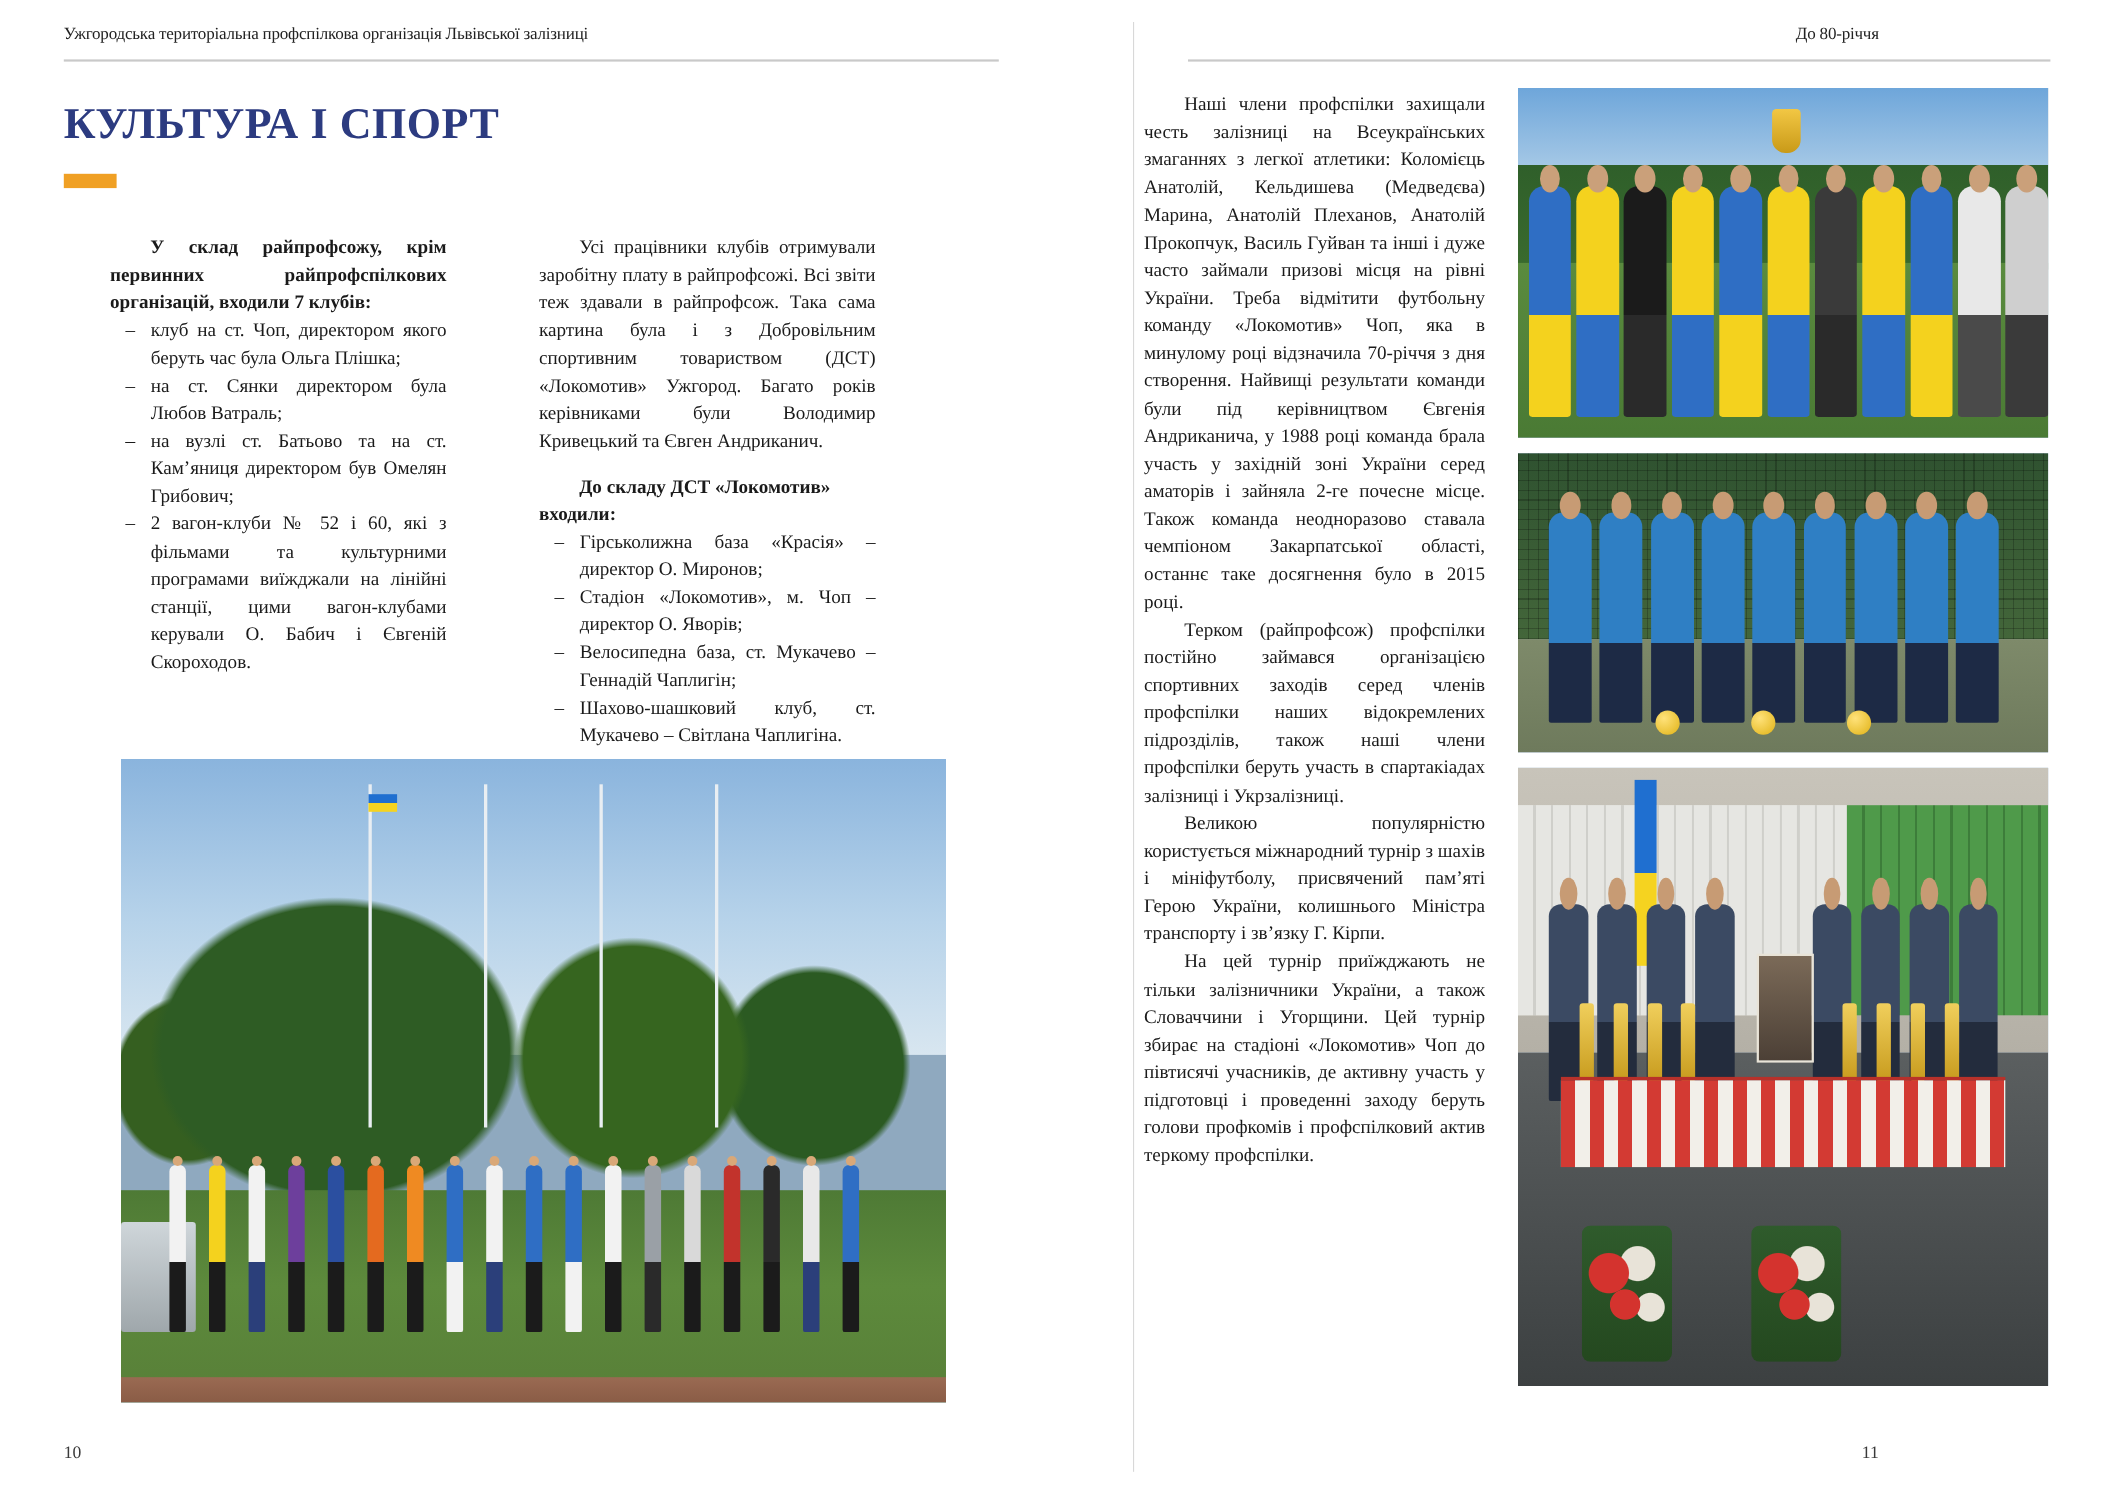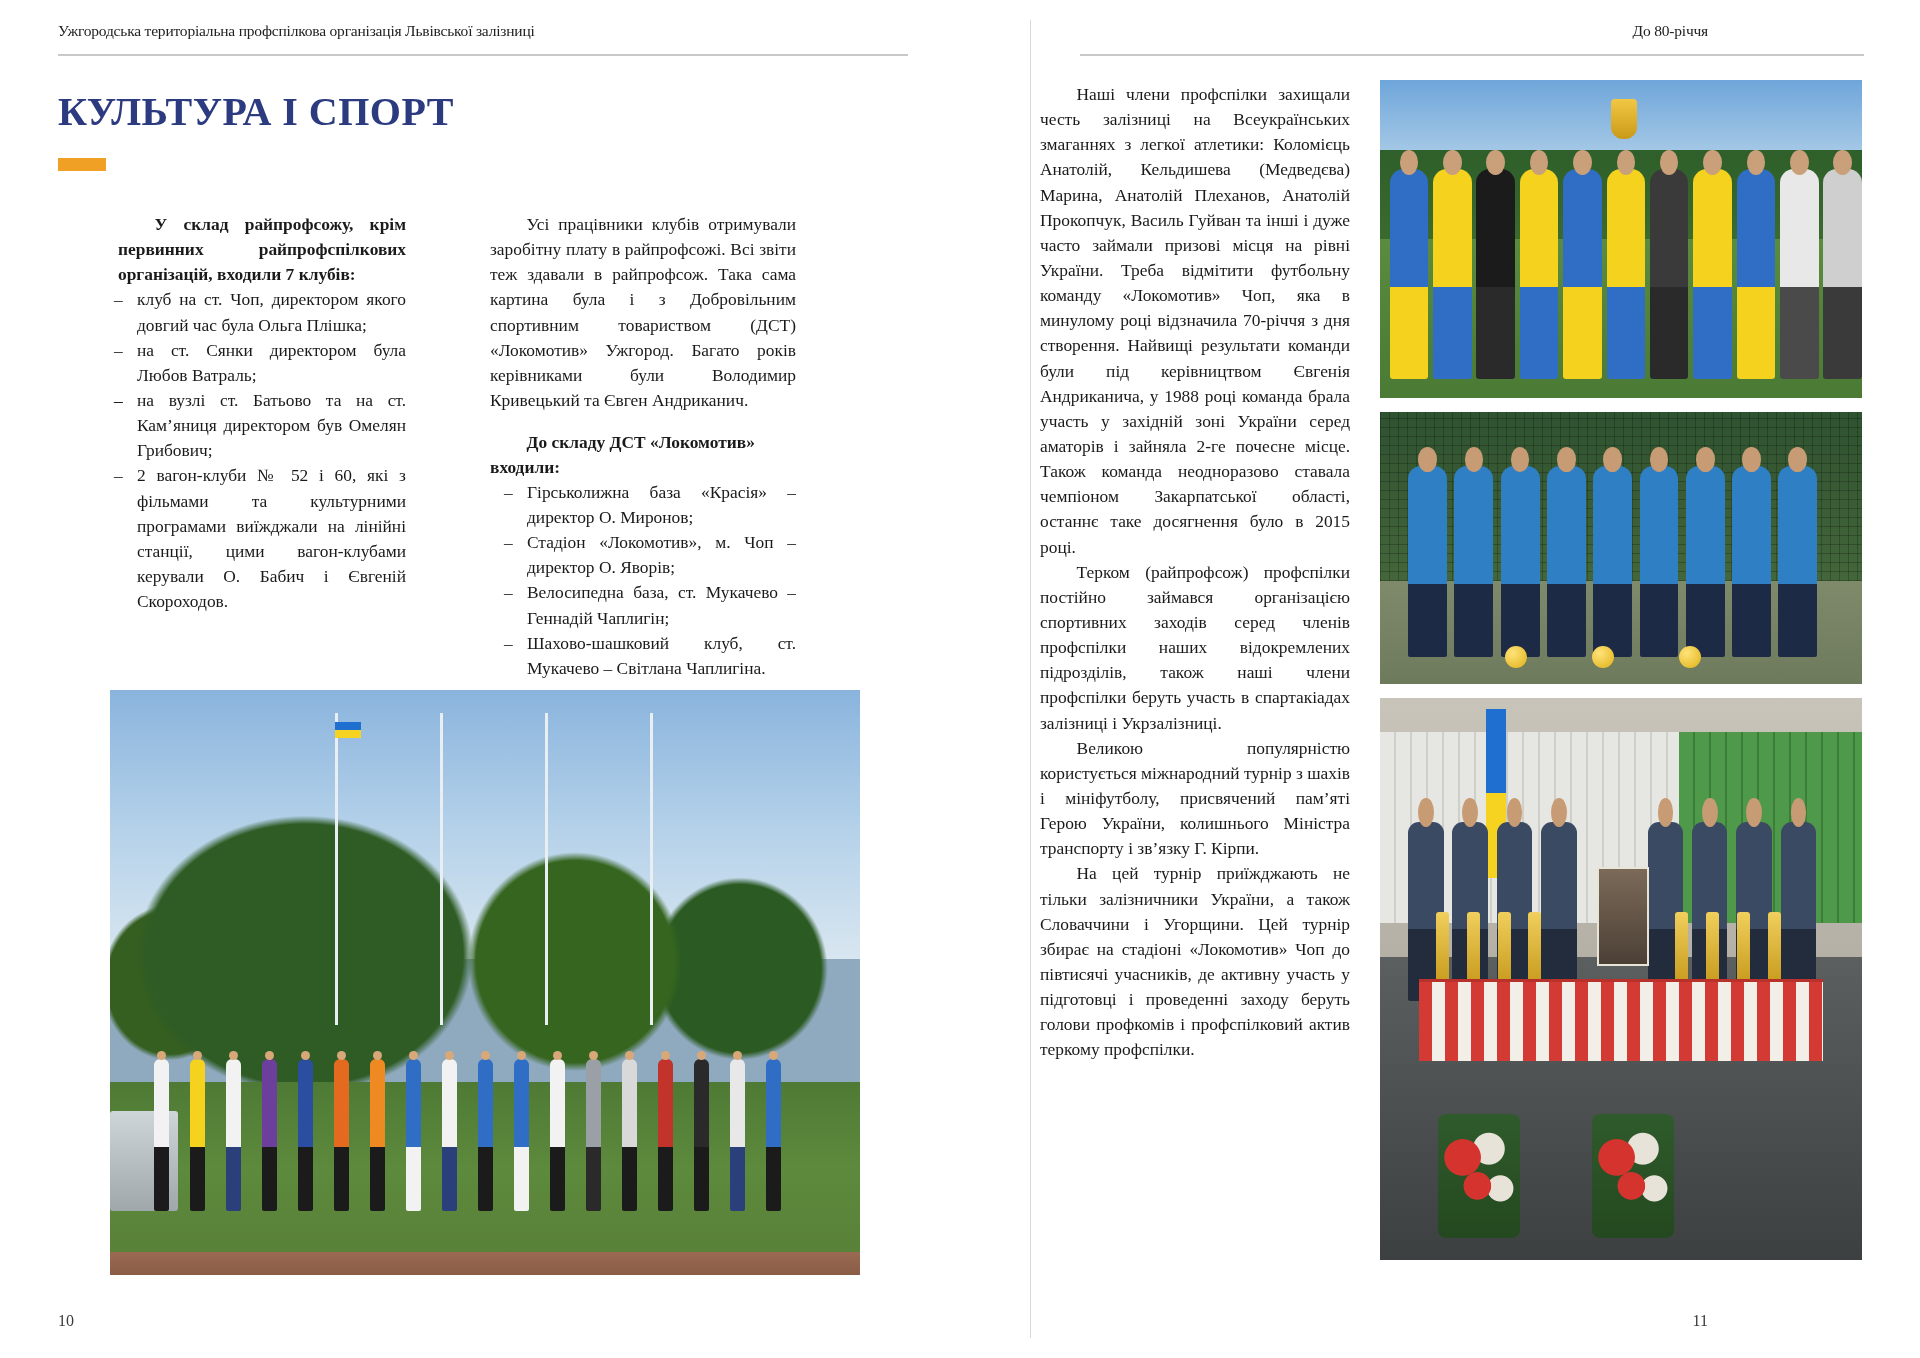--- a/index.html
+++ b/index.html
@@ -104,21 +104,21 @@
     text-justify: inter-word;
     hyphens: manual;
   }
   .col-1 { left: 100px; top: 212px; width: 306px; }
   .col-2 { left: 490px; top: 212px; width: 306px; }
 
   .col p {
     margin: 0;
     text-indent: 2.1em;
   }
-  .col p.lead-bold { font-weight: 700; text-indent: 2.1em; margin-left: 18px; }
+  .col p.lead-bold { font-weight: 700; text-indent: 2.1em; }
 
   .list-head {
     margin: 0;
     font-weight: 700;
     text-indent: 0;
     text-align: left;
   }
   .dashlist {
     margin: 0;
     padding: 0;
@@ -337,21 +337,21 @@
 
     <div class="runhead runhead-left">Ужгородська територіальна профспілкова організація Львівської залізниці</div>
     <div class="runrule runrule-left"></div>
 
     <div class="section-title">КУЛЬТУРА І СПОРТ</div>
     <div class="title-rule"></div>
 
     <div class="col col-1">
       <p class="lead-bold">У склад райпрофсожу, крім первинних райпрофспілкових організацій, входили 7 клубів:</p>
       <ul class="dashlist">
-        <li><span class="dash">–</span><span>клуб на ст. Чоп, директором якого довгий час була Ольга Плішка;</span></li>
+        <li><span class="dash">–</span><span>клуб на ст. Чоп, директором якого беруть час була Ольга Плішка;</span></li>
         <li><span class="dash">–</span><span>на ст. Сянки директором була Любов Ватраль;</span></li>
         <li><span class="dash">–</span></li>
         <li><span class="dash">–</span><span>на вузлі ст. Батьово та на ст. Кам’яниця директором був Омелян Грибович;</span></li>
         <li><span class="dash">–</span><span>2 вагон-клуби № 52 і 60, які з фільмами та культурними програмами виїжджали на лінійні станції, цими вагон-клубами керували О. Бабич і Євгеній Скороходов.</span></li>
       </ul>
     </div>
 
     <div class="col col-2">
       <p>Усі працівники клубів отримували заробітну плату в райпрофсожі. Всі звіти теж здавали в райпрофсож. Така сама картина була і з Добровільним спортивним товариством (ДСТ) «Локомотив» Ужгород. Багато років керівниками були Володимир Кривецький та Євген Андриканич.</p>
       <div class="spacer-para"></div>

